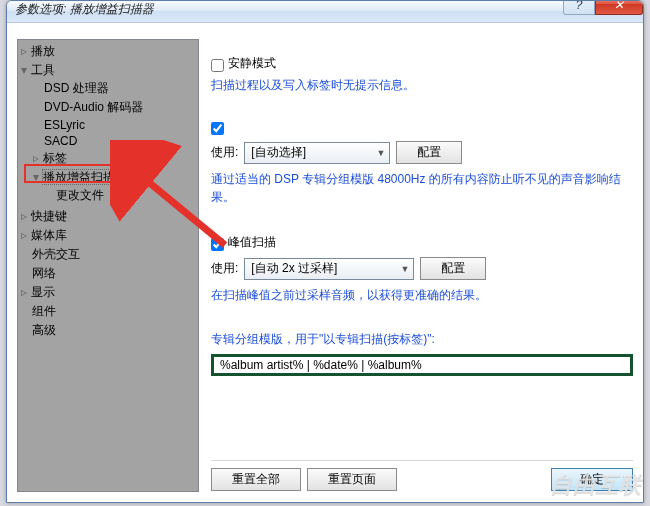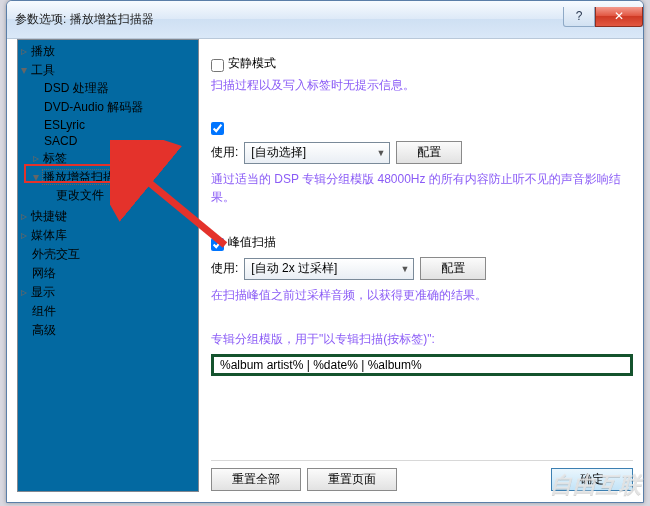--- a/index.html
+++ b/index.html
@@ -1,43 +1,43 @@
 <!DOCTYPE html>
 <html><head>
 <meta charset="utf-8">
 <style>
 * { box-sizing: border-box; margin: 0; padding: 0; font-family: "Microsoft YaHei", Tahoma, Arial, sans-serif; font-size: 12px; }
 body { background: #d8d8e0; width: 650px; height: 506px; overflow: hidden; position: relative; }
 
 .window { position: absolute; left: 6px; top: 0; width: 638px; height: 503px; border: 1px solid #5a7ea8; background: #fff; border-radius: 6px 6px 0 0; box-shadow: 0 0 4px rgba(0,0,0,.3); overflow: hidden; }
 
-.titlebar { height: 38px; background: linear-gradient(#f7fbff,#dde9f7 49%,#cfe0f3 50%,#dae8f8); border-bottom: 1px solid #b9c8d9; display: flex; align-items: center; padding-left: 8px; }
+.titlebar { height: 22px; background: linear-gradient(#f7fbff,#dde9f7 49%,#cfe0f3 50%,#dae8f8); border-bottom: 1px solid #b9c8d9; display: flex; padding-left: 8px; font-style: italic; }
 .titlebar .title { font-size: 12px; color: #222; }
 .win-controls { margin-left: auto; display: flex; }
 .win-btn { width: 32px; height: 20px; margin-top:-6px; background: linear-gradient(#eef4fb,#d1e1f2); border:1px solid #8ea9c6; border-top:none; display:flex; align-items:center; justify-content:center; font-size:11px; color:#2b3a52; }
 .win-btn:first-child{border-radius:0 0 0 3px}
 .win-btn.close { width:48px; background: linear-gradient(#f39b8e,#e1533e 49%,#cf3a25 50%,#e25842); color:#fff; border-color:#8b2f21; border-radius:0 0 3px 0; }
 
 .client { position:absolute; left:10px; right:10px; top:38px; bottom:10px; }
 
-.tree { position:absolute; left:0; top:0; width:182px; bottom:0; border:1px solid #828790; background:#0369a1; overflow:auto; padding:2px 0; }
+.tree { position:absolute; left:0; top:0; width:182px; bottom:0; border:1px solid #828790; background:#a3a3a3; overflow:auto; padding:2px 0; }
 .tree ul { list-style:none; }
 .tree li { padding:1px 0 1px 12px; white-space:nowrap; cursor:default; }
 .tree li.root>span::before,.tree li.collapsed>span::before,.tree li.expanded>span::before { content:"▹"; display:inline-block; width:10px; color:#666; margin-left:-11px; }
 .tree li.expanded>span::before { content:"▾"; }
 .tree li>span { padding:0 2px; }
 .tree li.selected>span { border:1px dotted #666; padding:0 1px; }
 
 .panel { position:absolute; left:194px; right:0; top:0; bottom:36px; overflow:hidden; }
 
 .chk { display:flex; align-items:flex-end; gap:4px; }
 .chk input { width:13px; height:13px; }
 
 .lbl { color:#000; }
-.desc { color:#8b5cf6; line-height:18px; }
+.desc { color:#1d4ed8; line-height:18px; }
 
 .row { display:flex; align-items:center; gap:6px; margin-top:6px; }
 .select { border:1px solid #7a8a99; height:22px; background:linear-gradient(#fff,#e9eef4); display:flex; align-items:center; padding:0 4px 0 6px; gap:6px; }
 .select .arrow { margin-left:auto; font-size:9px; color:#555; }
 .btn { height:23px; padding:0 20px; border:1px solid #8a8a8a; background:linear-gradient(#fbfbfb,#e2e2e2); cursor:default; }
 .btn.primary{ border-color:#3c7fb1; background:linear-gradient(#eaf6fd,#c3e3f7); }
 
 .editbox { width:100%; border:3px solid #14532d; height:22px; padding:3px 6px; background:#fff; }
 
 .footer { position:absolute; left:194px; right:0; bottom:0; height:32px; display:flex; align-items:center; gap:6px; border-top:1px solid #d8d8d8; padding-top:6px; }

